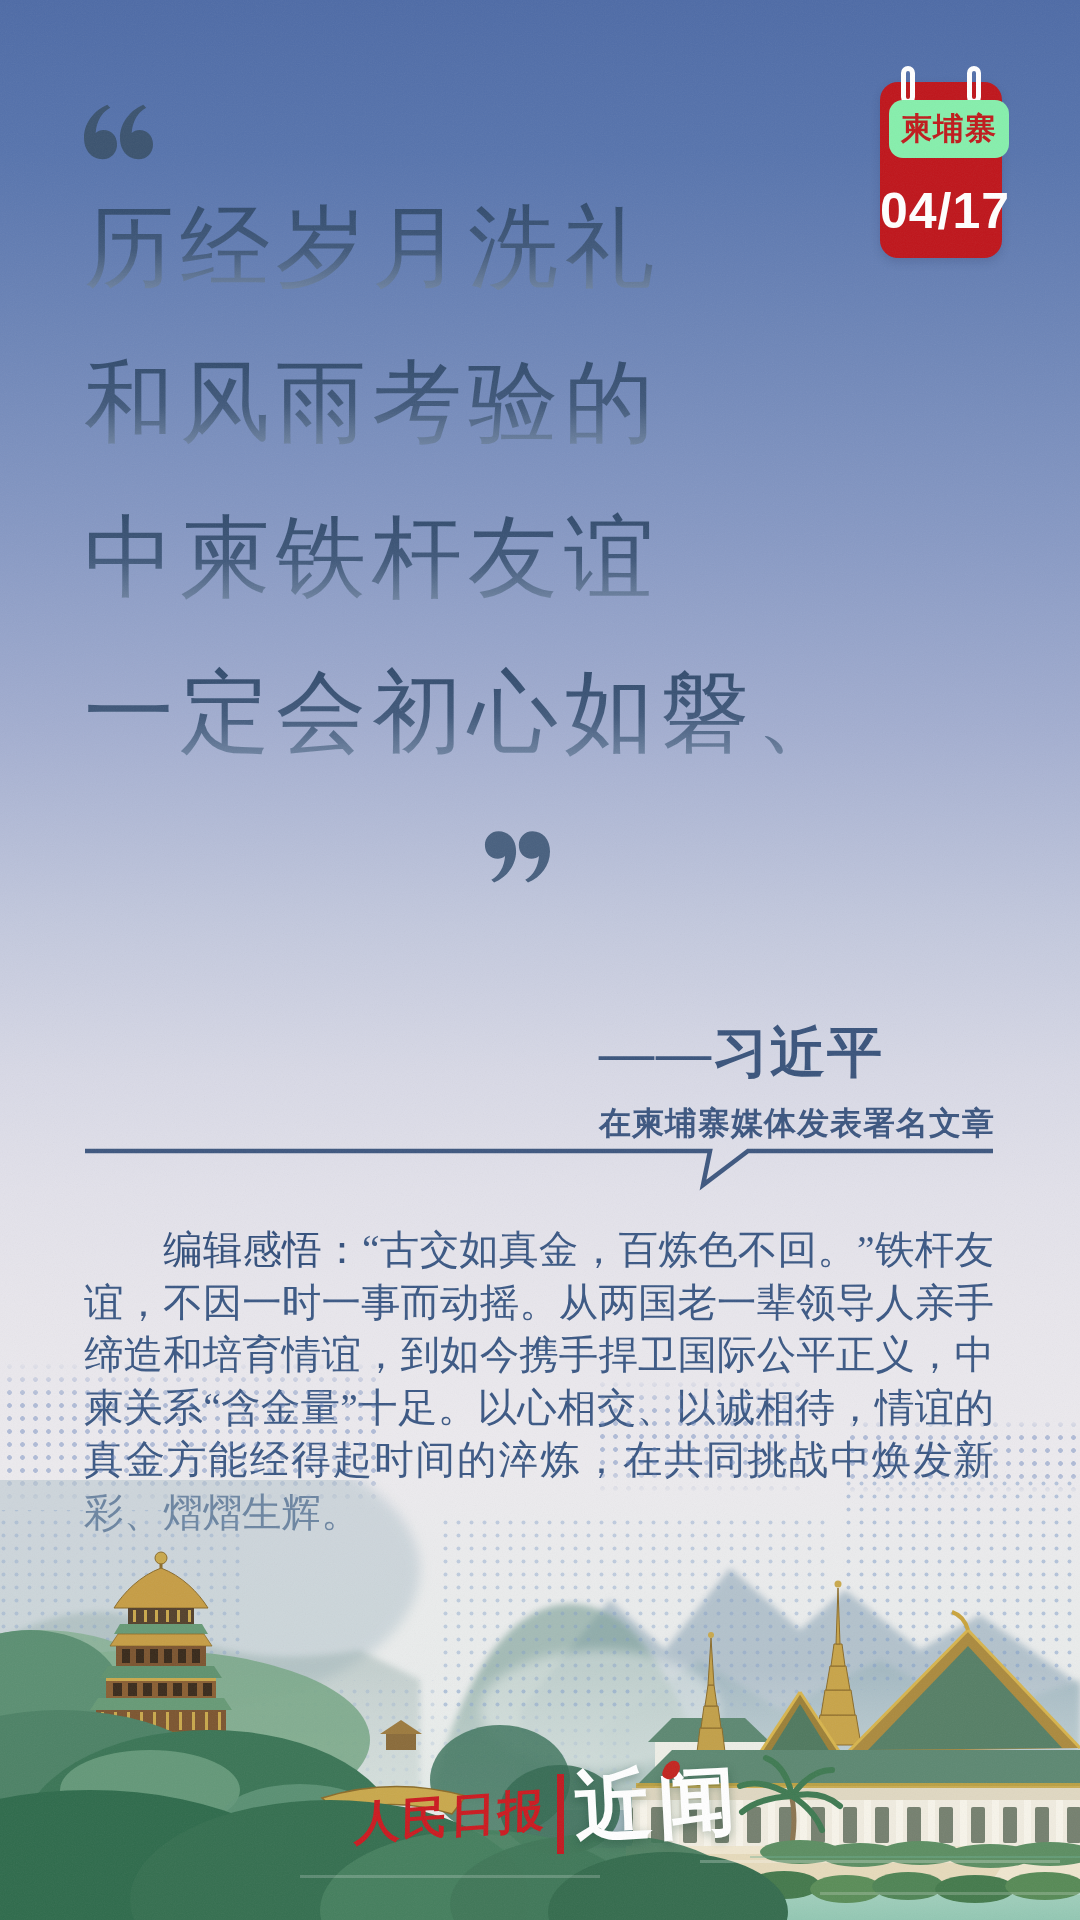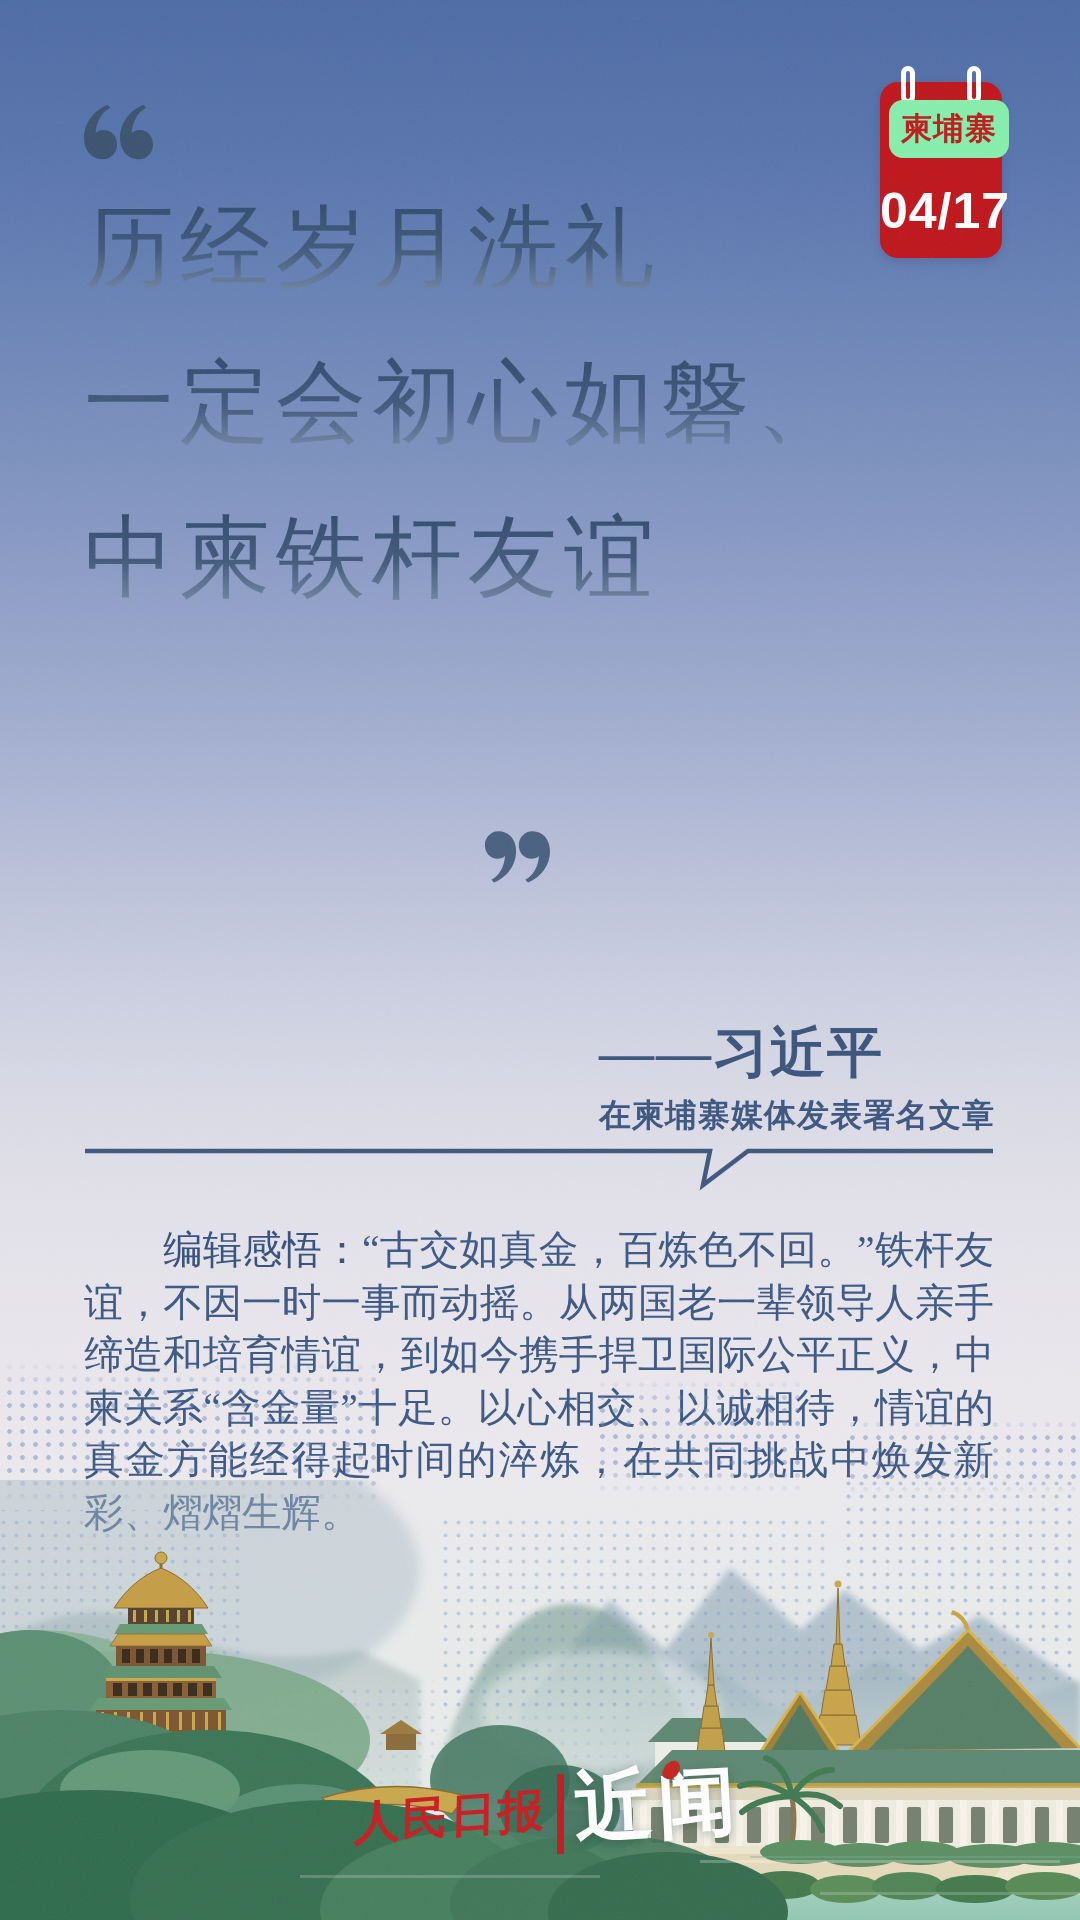--- a/index.html
+++ b/index.html
@@ -45,21 +45,21 @@
     .quote-lines{
       background-image:linear-gradient(180deg,#2e486a 14%,#41597b 52%,#90a2bd 97%);
       background-size:100% 155px;background-repeat:repeat-y;
       -webkit-background-clip:text;background-clip:text;
       -webkit-text-fill-color:transparent;color:#3d5578;
     }
   }
   
   .attribution{position:absolute;right:85px;top:1016px;}
   .attr-author{font-size:55px;font-weight:700;color:#3a547c;letter-spacing:2px;}
-  .attr-source{margin-top:4px;font-size:32px;font-weight:700;color:#3c5680;letter-spacing:1px;}
+  .attr-source{margin-top:12px;font-size:32px;font-weight:700;color:#3c5680;letter-spacing:1px;}
   .divider-svg{position:absolute;left:84px;top:1146px;}
   
   .editorial{
     position:absolute;left:84px;top:1224px;width:910px;
     font-size:39.5px;line-height:52.6px;color:#3b5884;
     text-align:justify;text-justify:inter-ideograph;
   }
   .editorial .lead{font-weight:400;color:#34507c;}
   .editorial p{margin:0;text-indent:2em;}
   
@@ -110,22 +110,23 @@
 
   <svg class="quote-mark" style="left:84px;top:104px;" width="70" height="58" viewBox="0 0 72 58">
     <g fill="#3b536f">
       <path d="M24,0 C10,6 0,19 0,34 C0,47 8,56 19,56 C28,56 34,49 34,41 C34,32 28,26 20,26 C17,26 14,27 12,29 C13,17 18,8 27,3 Z"></path>
       <path transform="translate(37,0)" d="M24,0 C10,6 0,19 0,34 C0,47 8,56 19,56 C28,56 34,49 34,41 C34,32 28,26 20,26 C17,26 14,27 12,29 C13,17 18,8 27,3 Z"></path>
     </g>
   </svg>
 
   <div class="quote-lines">
     <div>历经岁月洗礼</div>
+    <div>和风雨考验的</div>
+    <div>中柬铁杆友谊</div>
     <div>一定会初心如磐、</div>
-    <div>中柬铁杆友谊</div>
   </div>
 
   <svg class="quote-mark" style="left:484px;top:828px;" width="66" height="56" viewBox="0 0 72 58">
     <g fill="#48607f" transform="rotate(180 36 29)">
       <path d="M24,0 C10,6 0,19 0,34 C0,47 8,56 19,56 C28,56 34,49 34,41 C34,32 28,26 20,26 C17,26 14,27 12,29 C13,17 18,8 27,3 Z"></path>
       <path transform="translate(37,0)" d="M24,0 C10,6 0,19 0,34 C0,47 8,56 19,56 C28,56 34,49 34,41 C34,32 28,26 20,26 C17,26 14,27 12,29 C13,17 18,8 27,3 Z"></path>
     </g>
   </svg>
 
   <div class="attribution">

